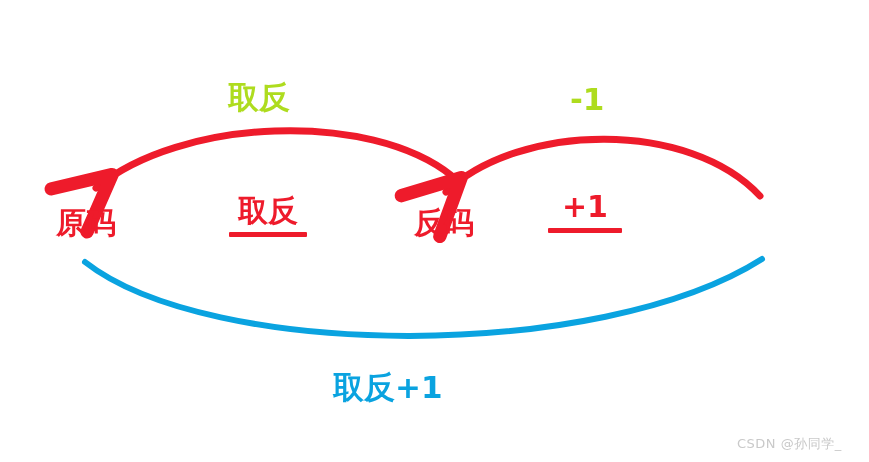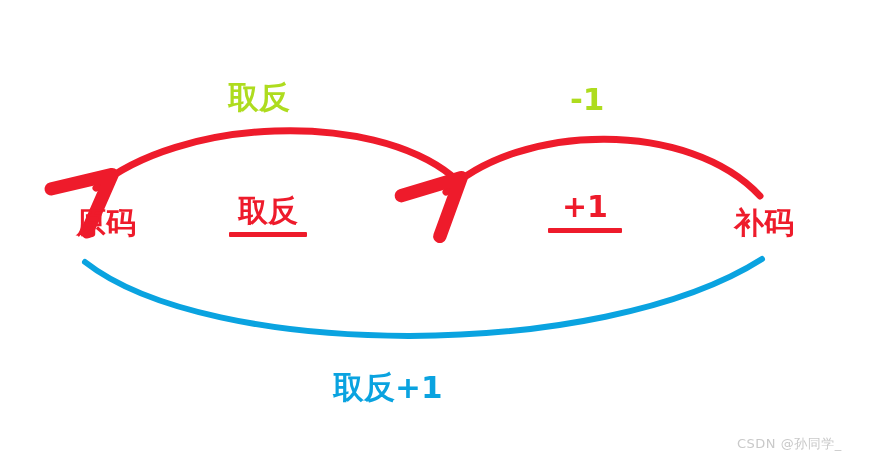--- a/index.html
+++ b/index.html
@@ -25,21 +25,20 @@
     height: 462px;
   }
   .node {
     position: absolute;
     color: #ee1b2b;
     font-weight: bold;
     font-size: 30px;
     line-height: 1;
     white-space: nowrap;
     letter-spacing: 0px;
-    margin-left: 20px;
   }
   .op-red {
     position: absolute;
     color: #ee1b2b;
     font-weight: bold;
     font-size: 30px;
     line-height: 1;
     white-space: nowrap;
     text-align: center;
   }
@@ -94,24 +93,24 @@
 
     <path d="M 760 196 C 690 120, 520 122, 446 192" fill="none" stroke="#ee1b2b" stroke-width="7" stroke-linecap="round" marker-end="url(#ah-red-2)"></path>
 
     <path d="M 85 262 C 210 360, 600 362, 762 259" fill="none" stroke="#0aa3e0" stroke-width="6" stroke-linecap="round"></path>
   </svg>
 
   <div class="node" style="left:56px; top:208px;">
     <span>原码</span>
   </div>
 
+  <div class="node" style="left:414px; top:208px;">
+    <span>反码</span>
+  </div>
 
-  <div class="node" style="left:714px; top:208px;">
-    <span>补码</span>
-  </div>
 
   <div class="op-red" style="left:229px; top:196px; width:78px;">
     <span>取反</span>
     <span class="ul"></span>
   </div>
 
   <div class="op-red" style="left:548px; top:192px; width:74px;">
     <span>+1</span>
     <span class="ul"></span>
   </div>

